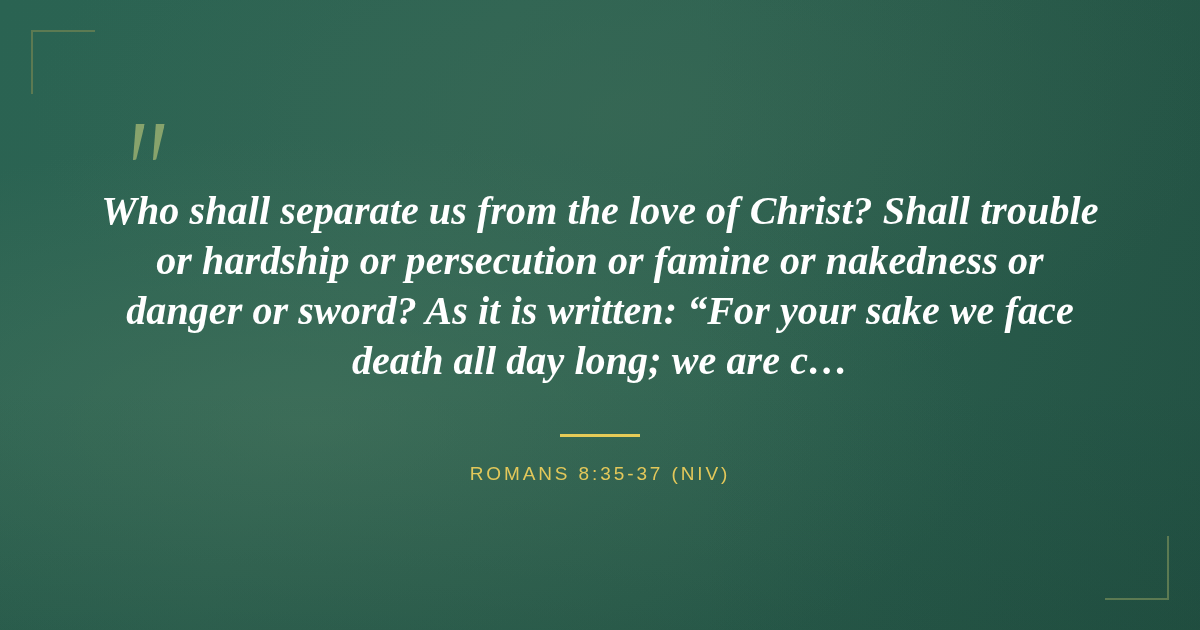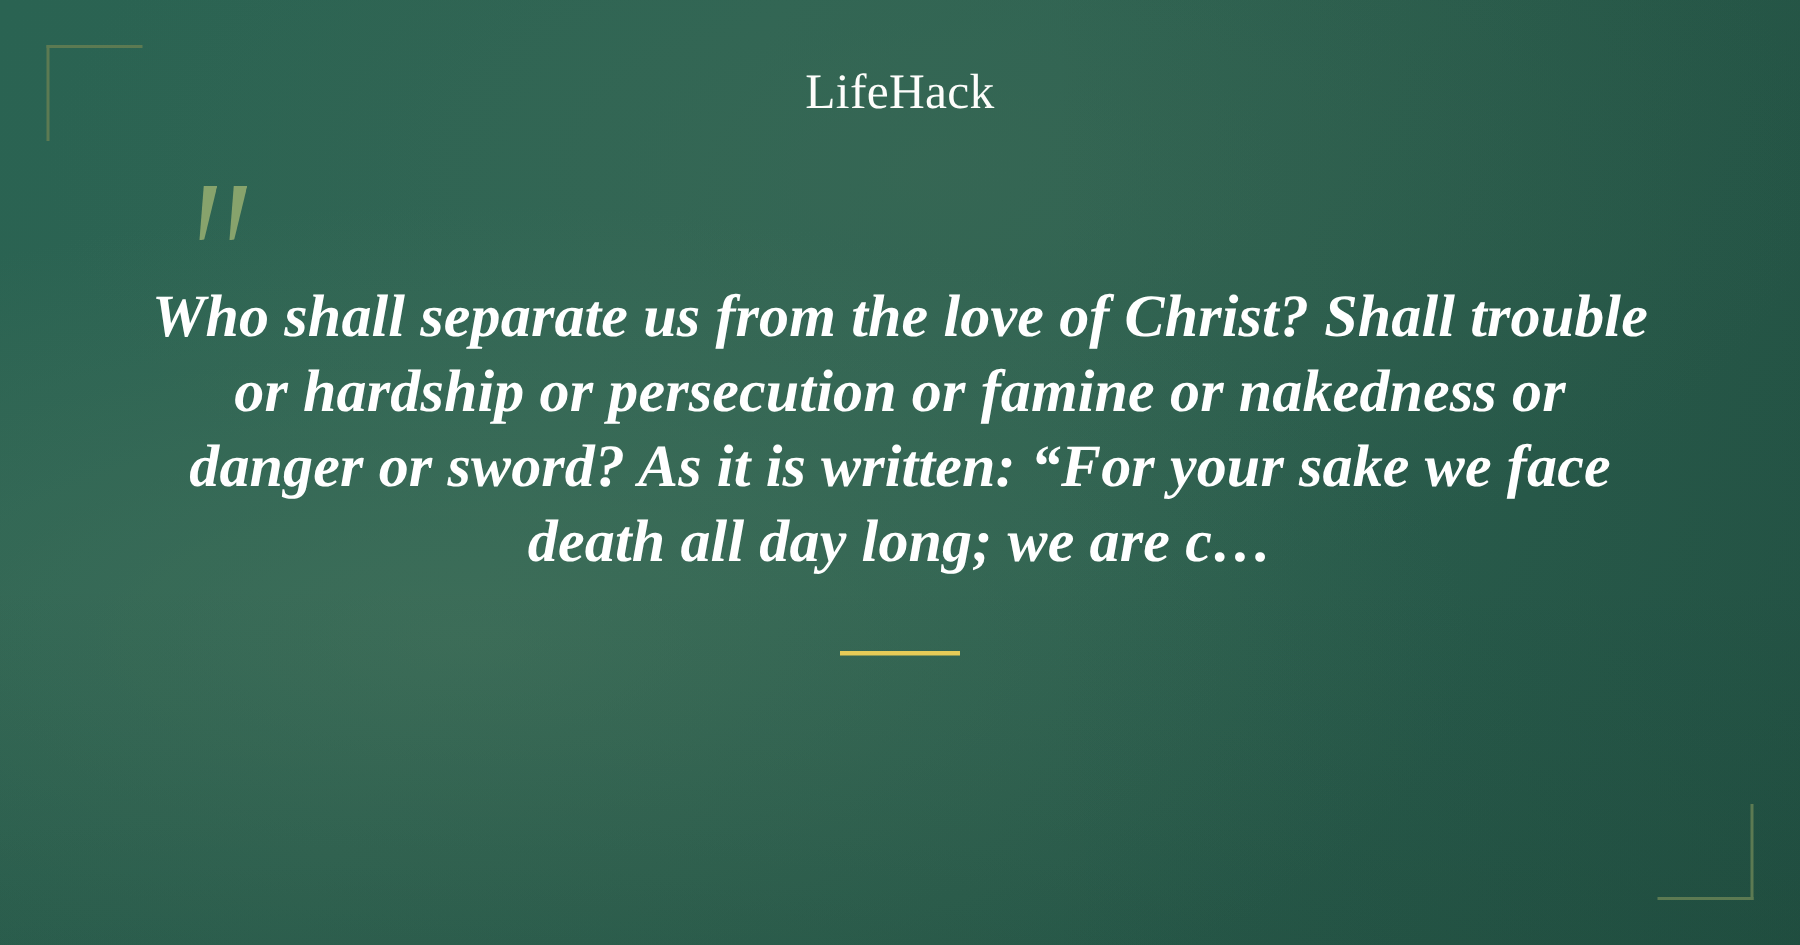--- a/index.html
+++ b/index.html
@@ -110,27 +110,27 @@
 </head>
 <body>
 
 <div class="card">
 
   <div class="vignette"></div>
 
   <div class="corner corner-tl"></div>
   <div class="corner corner-br"></div>
 
-  <div class="logo">LifeHack</div>
 
   <div class="quote-glyph">
     <span class="q1"></span>
     <span class="q2"></span>
   </div>
 
   <div class="quote-wrap">
     <div class="quote-text">Who shall separate us from the love of Christ? Shall trouble or hardship or persecution or famine or nakedness or danger or sword? As it is written: “For your sake we face death all day long; we are c…</div>
   </div>
 
   <div class="divider"></div>
 
+  <div class="citation">ROMANS 8:35-37 (NIV)</div>
 
 </div>
 
 </body></html>

